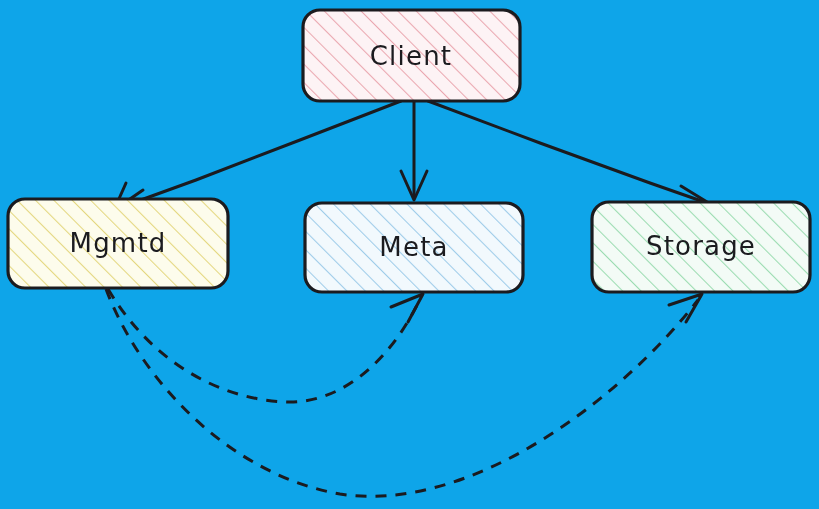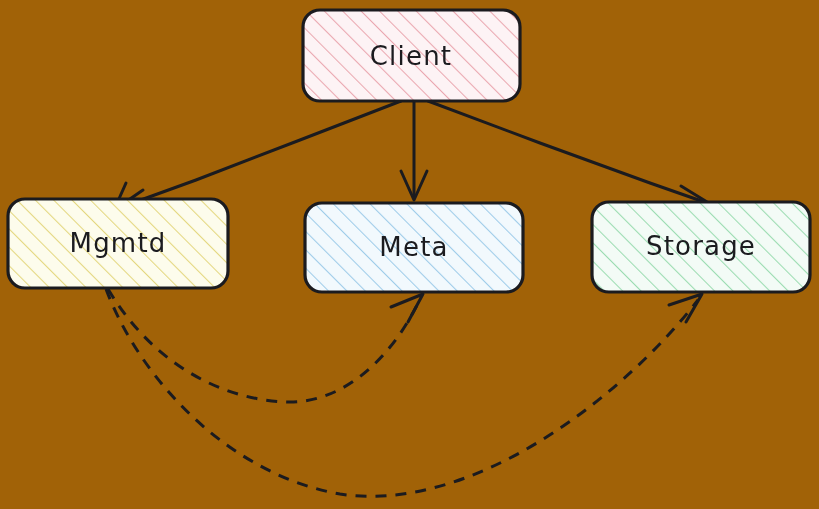--- a/index.html
+++ b/index.html
@@ -10,21 +10,21 @@
   body {
     width: 819px;
     height: 509px;
     overflow: hidden;
     font-family: "DejaVu Sans", sans-serif;
   }
   #diagram-root {
     position: relative;
     width: 819px;
     height: 509px;
-    background: #a16207;
+    background: #0ea5e9;
   }
   svg#diagram-canvas {
     position: absolute;
     left: 0;
     top: 0;
     width: 819px;
     height: 509px;
     display: block;
   }
   .node-label {

